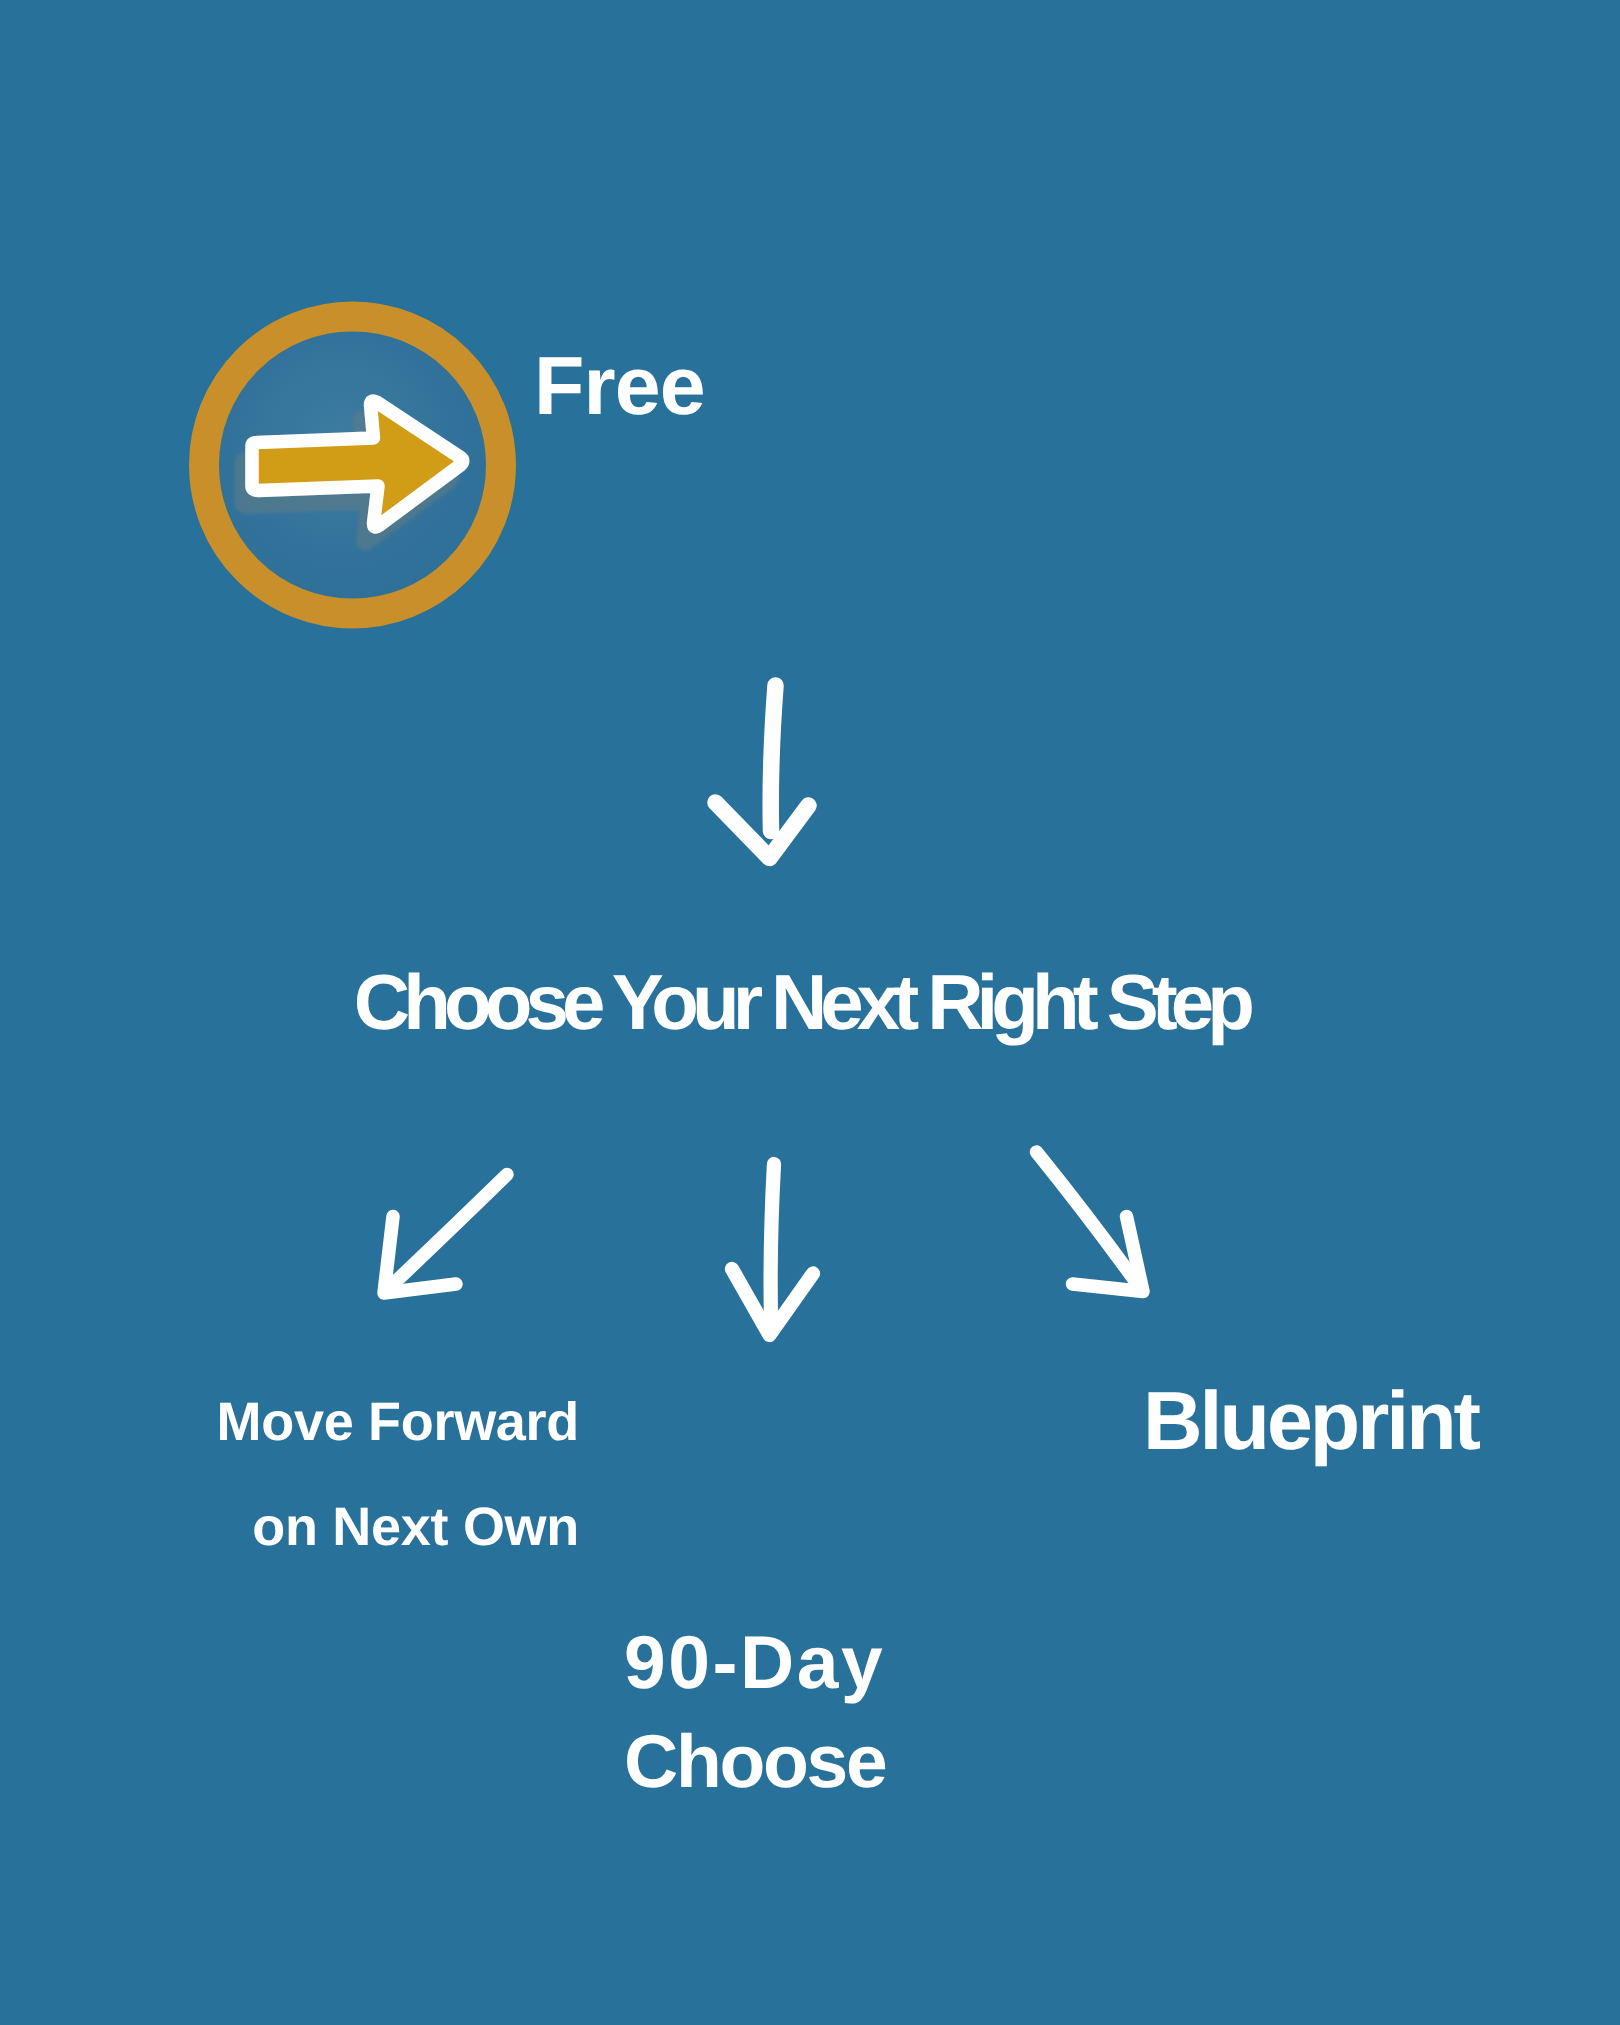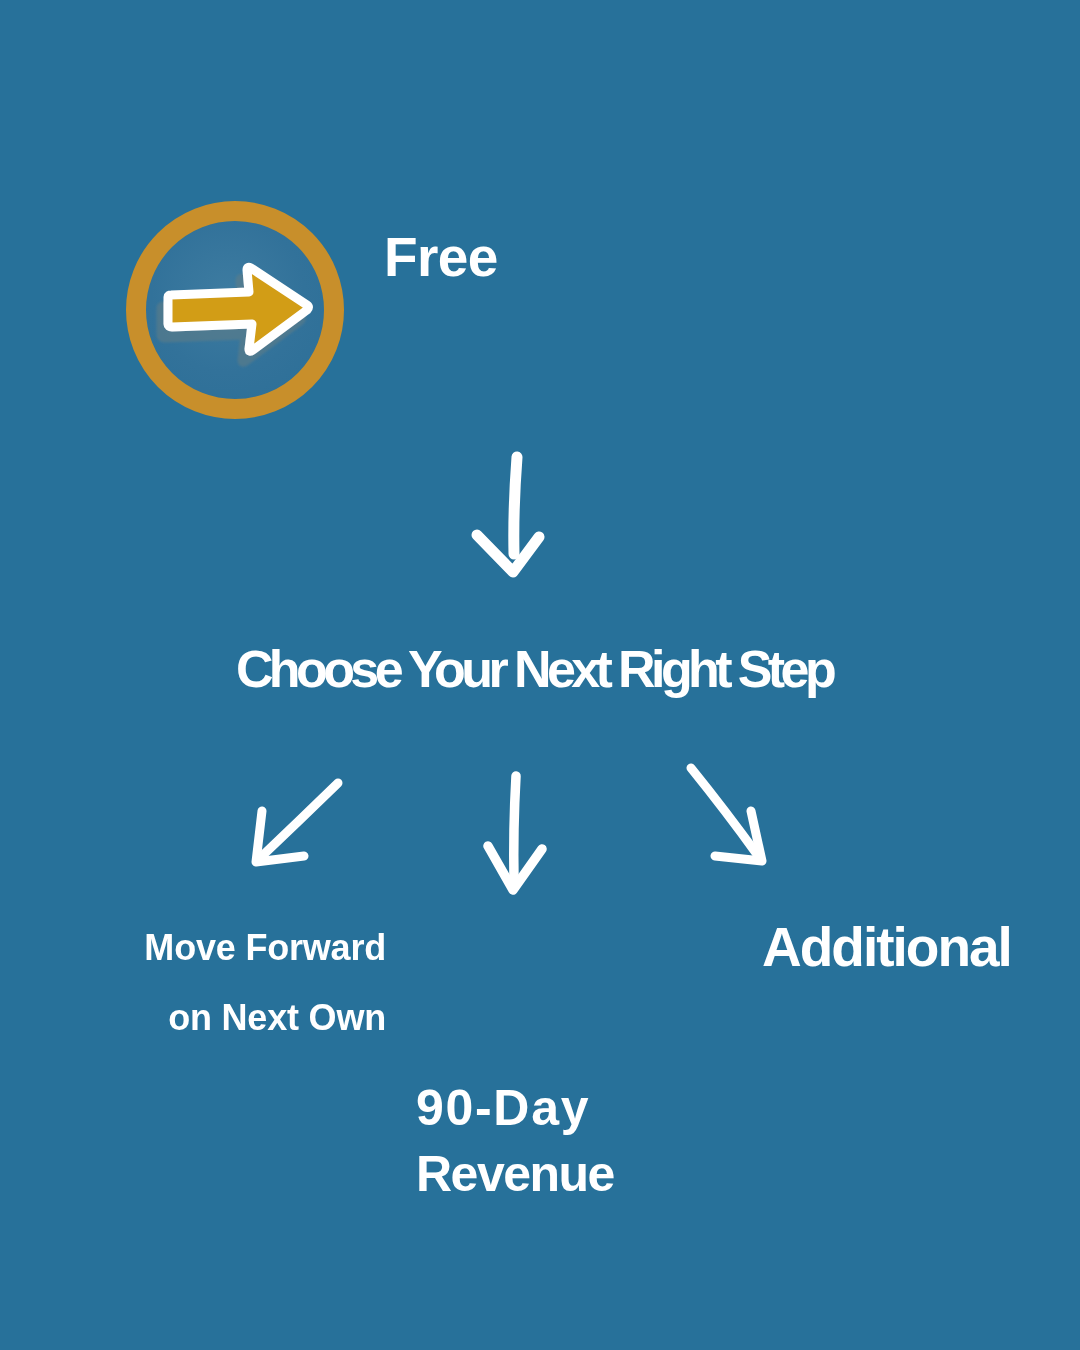--- a/index.html
+++ b/index.html
@@ -1,20 +1,20 @@
 <!DOCTYPE html>
 <html><head>
 <meta charset="utf-8">
 <style>
   html,body{margin:0;padding:0;}
   body{width:1080px;height:1350px;overflow:hidden;position:relative;
        font-family:"Liberation Sans",sans-serif;background:#27719a;}
   .abs{position:absolute;}
   .txt{color:#ffffff;font-weight:bold;white-space:nowrap;}
-  #free-call{left:384px;top:223px;font-size:55px;line-height:69px;letter-spacing:-0.6px;}
+  #free-call{left:356px;top:223px;font-size:55px;line-height:69px;letter-spacing:-0.6px;}
   #heading{left:0;top:629px;width:1068px;text-align:center;font-size:52px;line-height:80px;letter-spacing:-4.6px;}
   #branch-left{right:694px;top:913px;text-align:right;font-size:36px;line-height:70px;letter-spacing:-0.2px;}
   #branch-right{left:762px;top:913px;font-size:55px;line-height:68px;letter-spacing:-2.0px;}
   #branch-center{left:416px;top:1075px;font-size:50px;line-height:66px;letter-spacing:-1.5px;}
   svg{display:block;}
 </style>
 </head>
 <body style="background: rgb(39, 113, 154);">
 
 <svg class="abs" style="left:115px;top:190px" width="240" height="240" viewBox="0 0 240 240">
@@ -68,19 +68,19 @@
     <path d="M 86,61 L 97,111 L 50,106"></path>
   </g>
 </svg>
 
 <div class="abs txt" id="branch-left">
   <div>Move Forward</div>
   <div>on Next Own</div>
 </div>
 
 <div class="abs txt" id="branch-right">
-  <div>Additional</div>
+  <div>Blueprint</div>
 </div>
 
 <div class="abs txt" id="branch-center">
   <div style="letter-spacing:1.7px">90-Day</div>
-  <div>Revenue</div>
+  <div>Choose</div>
 </div>
 
 </body></html>

